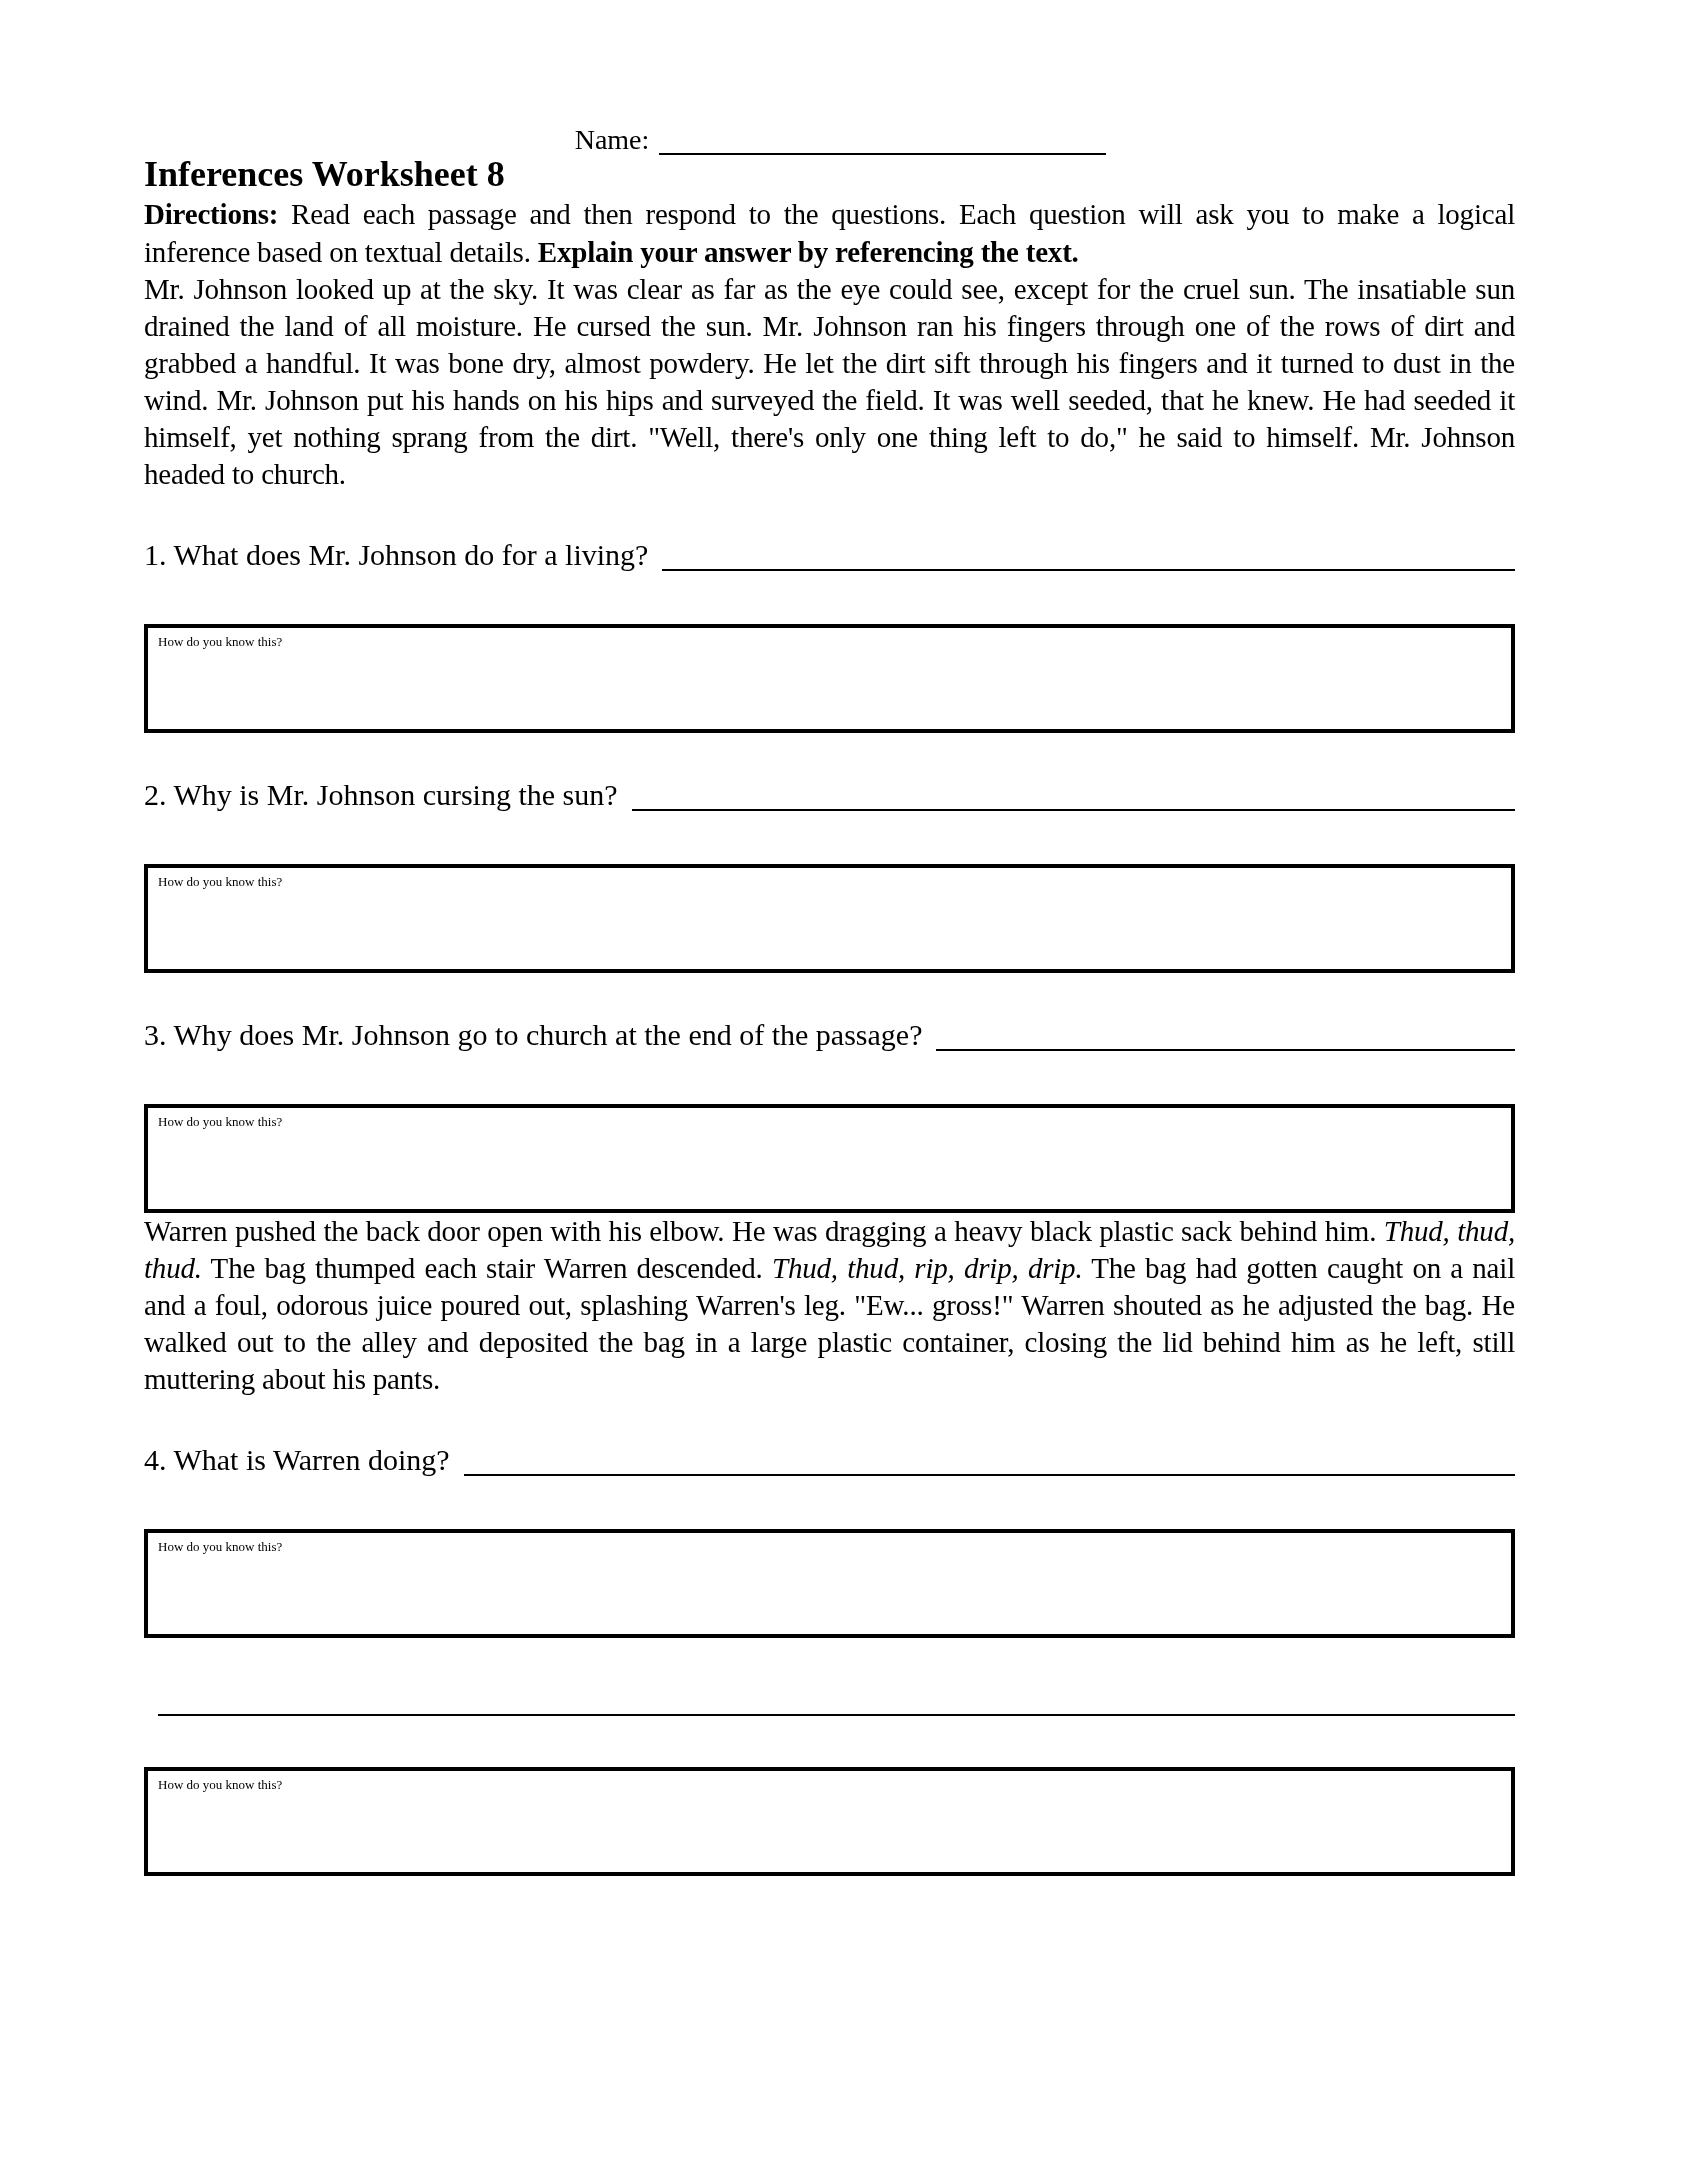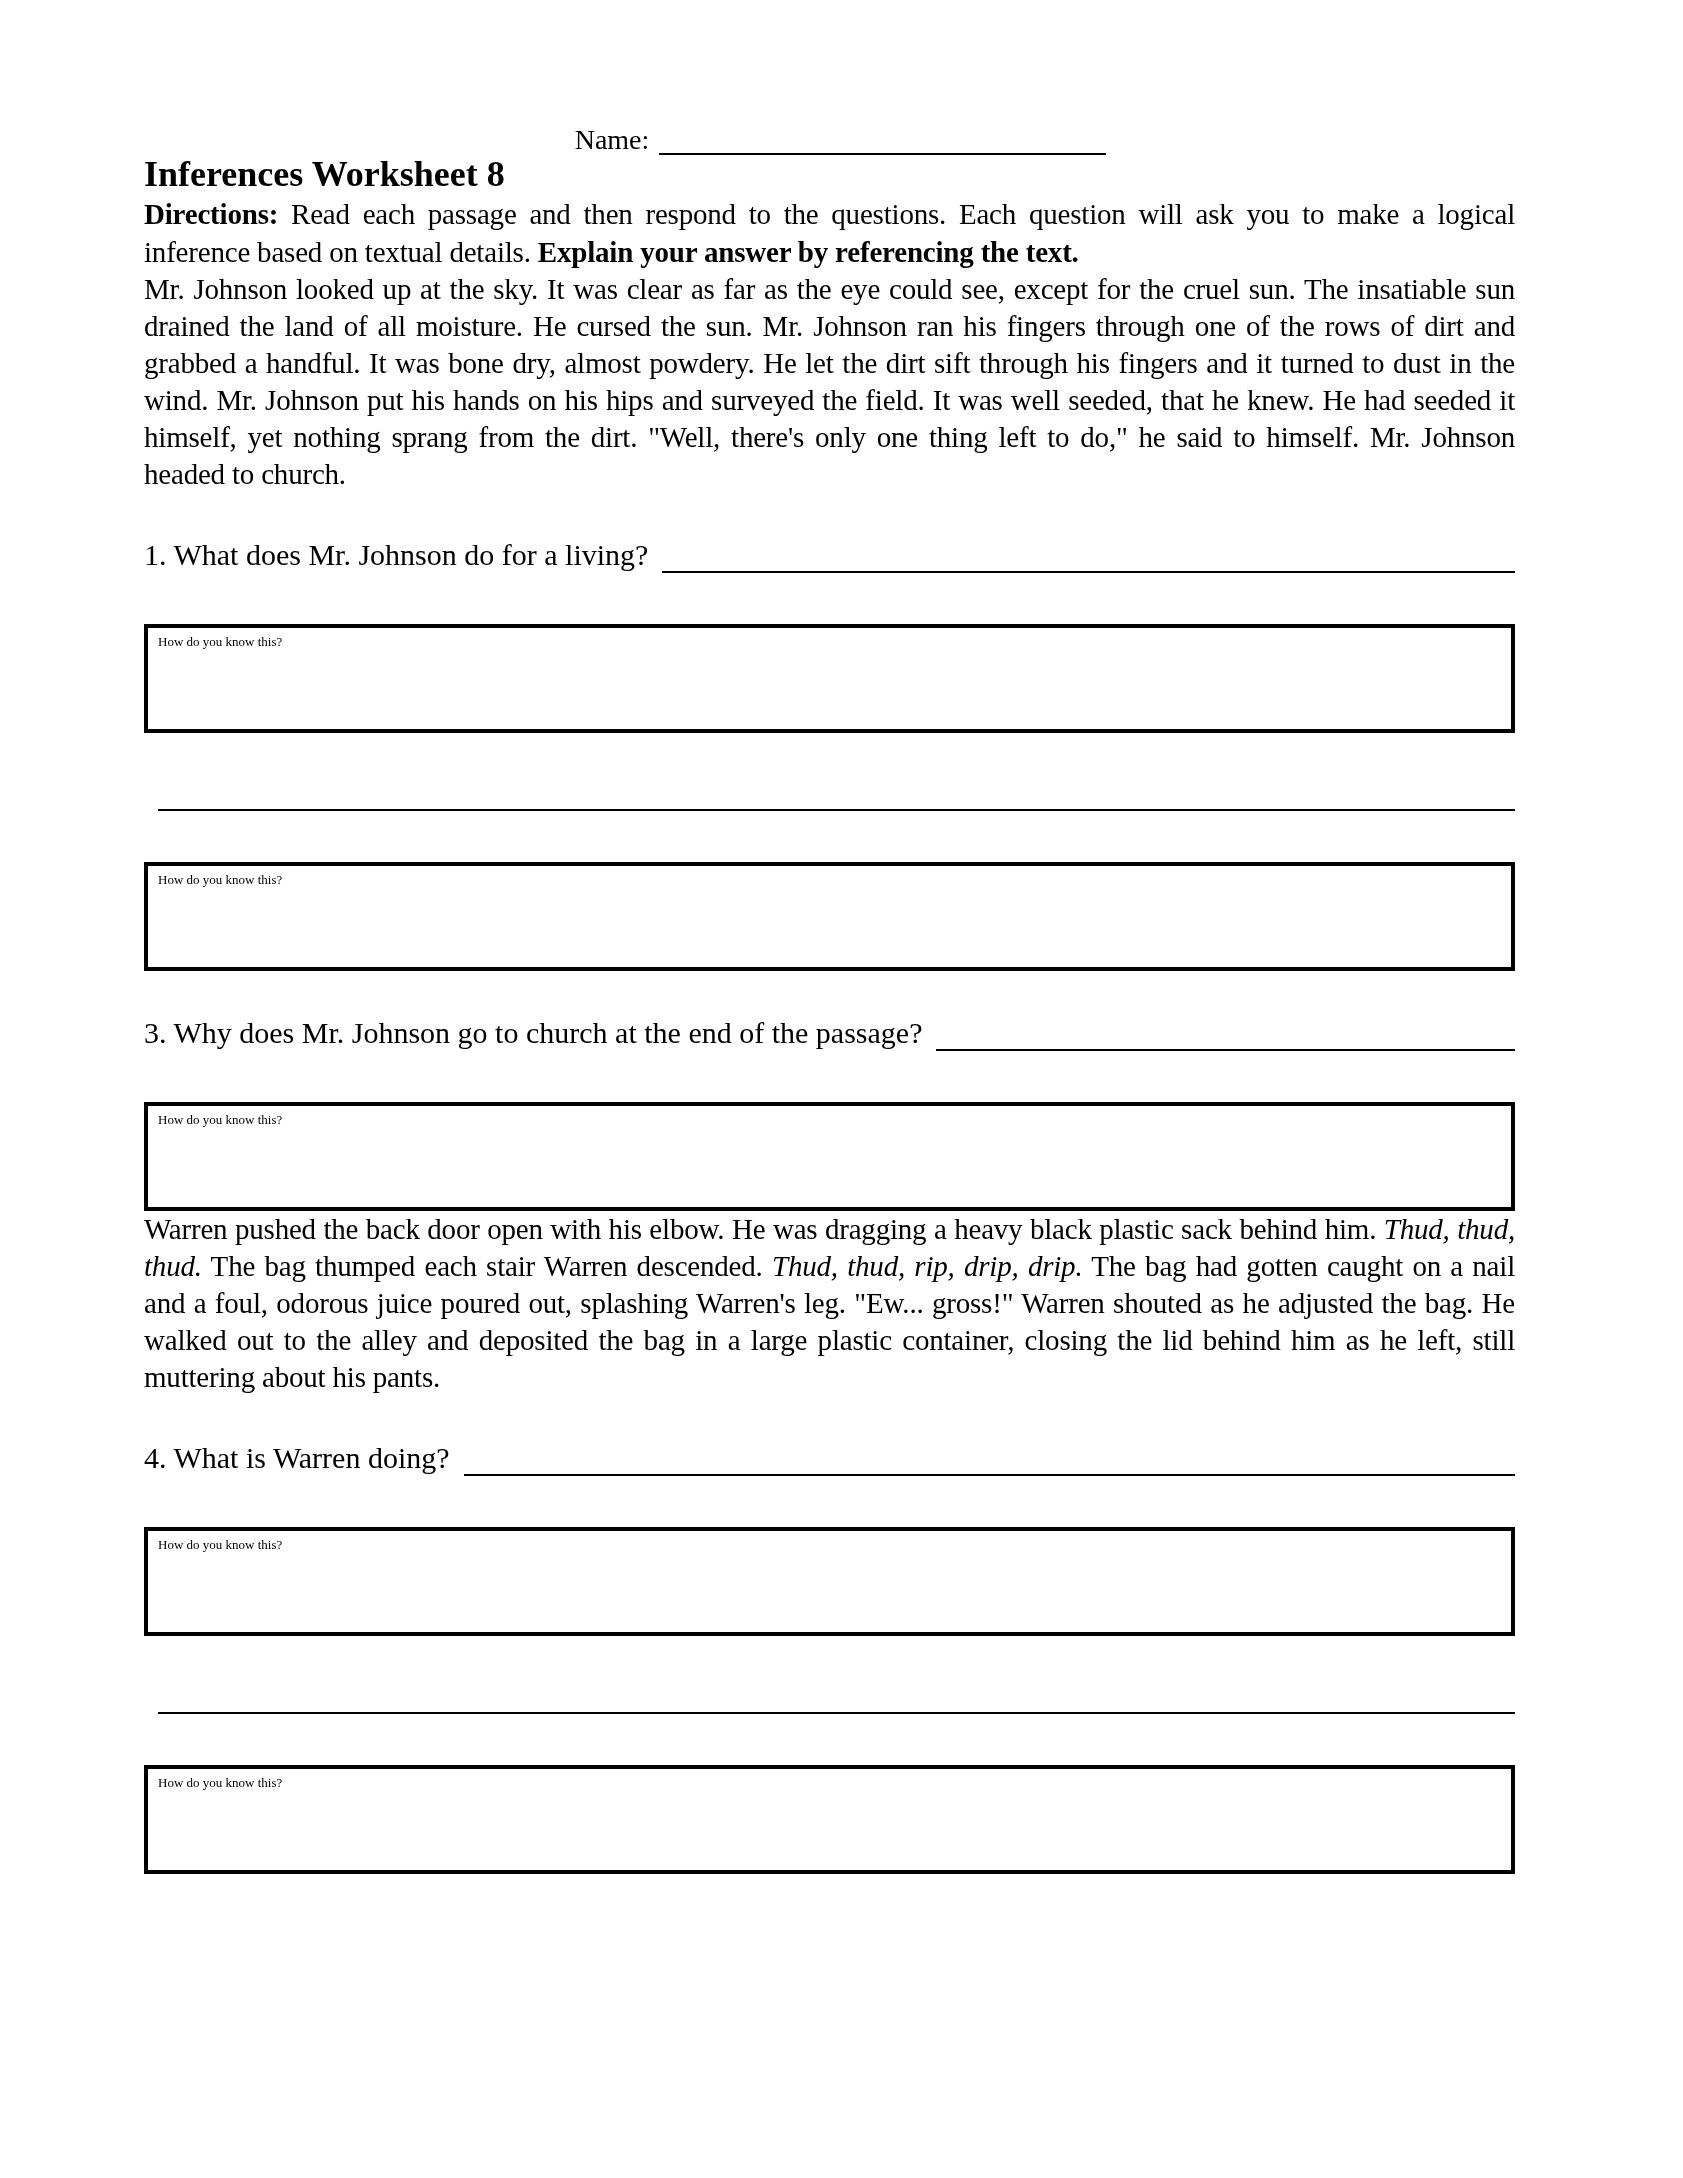--- a/index.html
+++ b/index.html
@@ -52,21 +52,20 @@
     font-size: 29px;
     line-height: 37px;
     letter-spacing: -0.2px;
     text-align: justify;
   }
   .italic { font-style: italic; }
   
   .question-row {
     margin-top: 44px;
     display: flex;
-    align-items: flex-end;
     font-size: 30px;
     line-height: 36px;
   }
   .q-text { white-space: nowrap; }
   .q-line {
     flex: 1;
     height: 34px;
     border-bottom: 2px solid #000;
     margin-left: 14px;
     min-width: 59px;
@@ -101,20 +100,21 @@
 
   <div class="question-row">
     <span class="q-text">1. What does Mr. Johnson do for a living?</span>
     <div class="q-line"></div>
   </div>
   <div class="answer-box">
     <span class="box-label">How do you know this?</span>
   </div>
 
   <div class="question-row">
+    <span class="q-text">2. Why is Mr. Johnson cursing the sun?</span>
     <div class="q-line"></div>
   </div>
   <div class="answer-box">
     <span class="box-label">How do you know this?</span>
   </div>
 
   <div class="question-row">
     <span class="q-text">3. Why does Mr. Johnson go to church at the end of the passage?</span>
     <div class="q-line"></div>
   </div>

